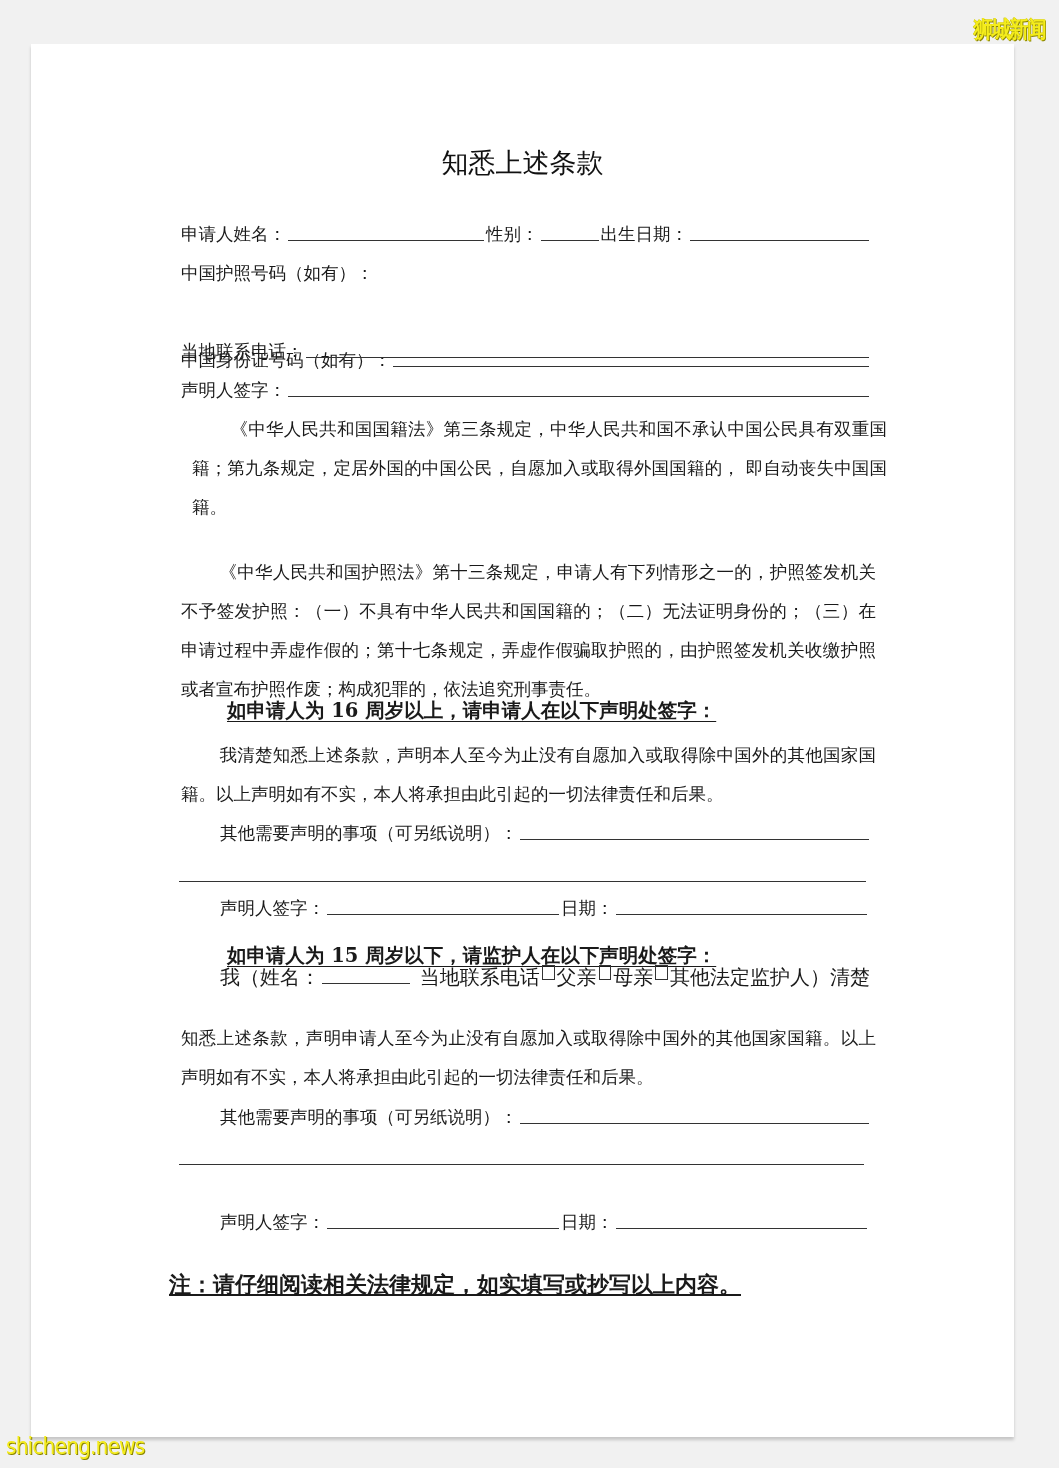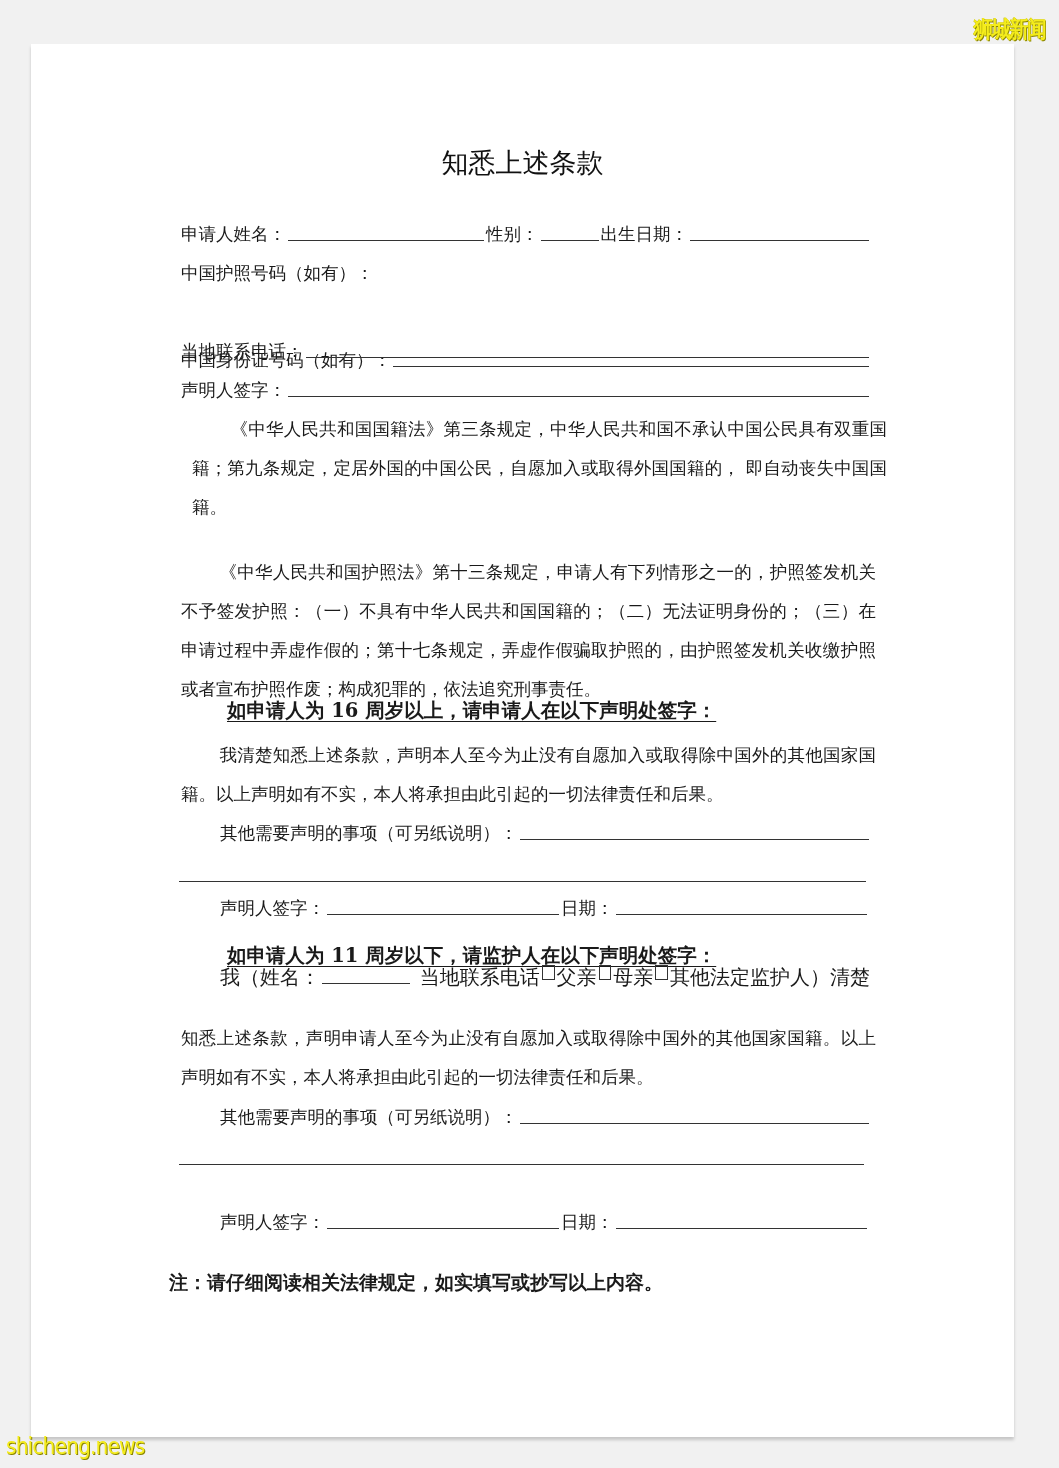--- a/index.html
+++ b/index.html
@@ -57,21 +57,21 @@
       font-size: 19.5px; font-weight: bold;
       text-decoration: underline; text-underline-offset: 4px;
       white-space: pre;
     }
     .fullline {
       position: absolute; border-bottom: 1.5px solid #333; height: 0;
     }
     .note {
       position: absolute; left: 169px; top: 1270px;
       font-family: "DejaVu Sans", sans-serif;
-      font-size: 19px; font-weight: bold;
+      font-size: 22px; font-weight: bold; text-decoration: underline;
     }
     .cb { display: inline-block; width: 11px; height: 13px; border: 1px solid #333; margin: 0 2px; vertical-align: -1px; }
   </style>
 </head>
 <body>
 
 <div class="wm-top">狮城新闻</div>
 
 <div class="page"></div>
 
@@ -112,21 +112,21 @@
   <span class="blank grow"></span>
 </div>
 <div class="fullline" style="left:179px; top:881px; width:687px;"></div>
 <div class="row" style="top:896px; left:220px; width:649px;">
   <span>声明人签字：</span>
   <span class="blank" style="width:232px;"></span>
   <span>日期：</span>
   <span class="blank grow"></span>
 </div>
 
-<div class="heading" style="top:942px;">如申请人为 11 周岁以下，请监护人在以下声明处签字：</div>
+<div class="heading" style="top:942px;">如申请人为 15 周岁以下，请监护人在以下声明处签字：</div>
 <div class="row" style="top:965px; left:220px; width:650px; font-size:20px;">
   <span>我（姓名：</span>
   <span class="blank" style="width:90px; margin-right:10px;"></span>
   <span>当地联系电话</span>
   <span class="cb"></span>
   <span>父亲</span>
   <span class="cb"></span>
   <span>母亲</span>
   <span class="cb"></span>
   <span>其他法定监护人</span>

